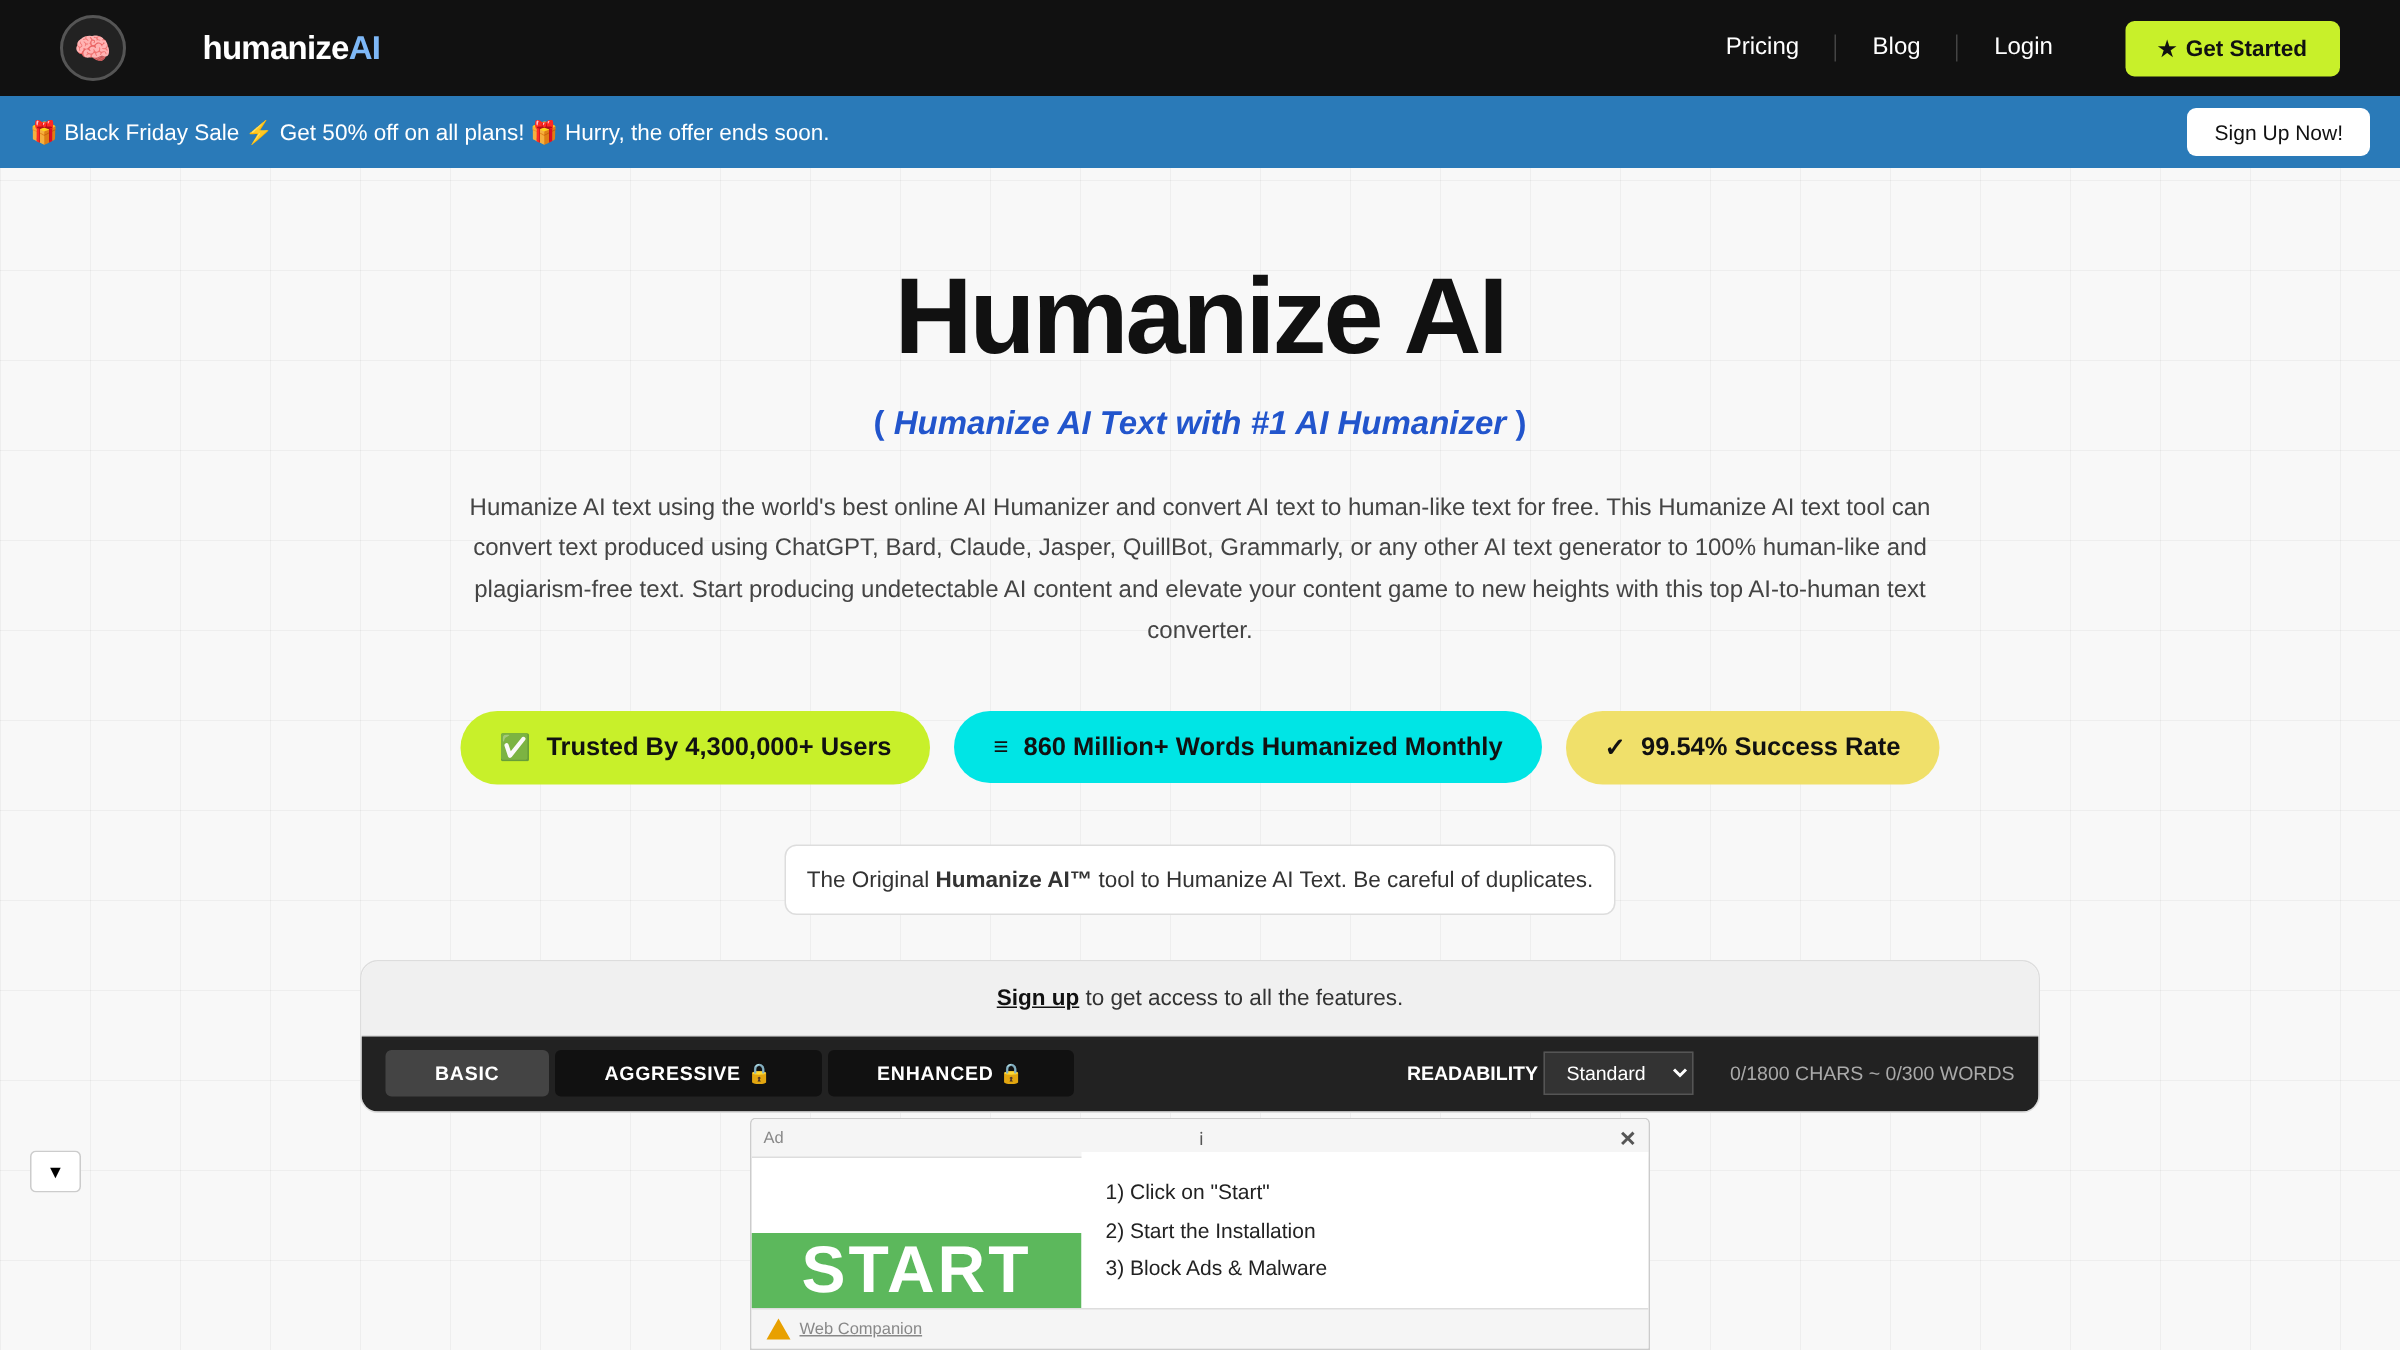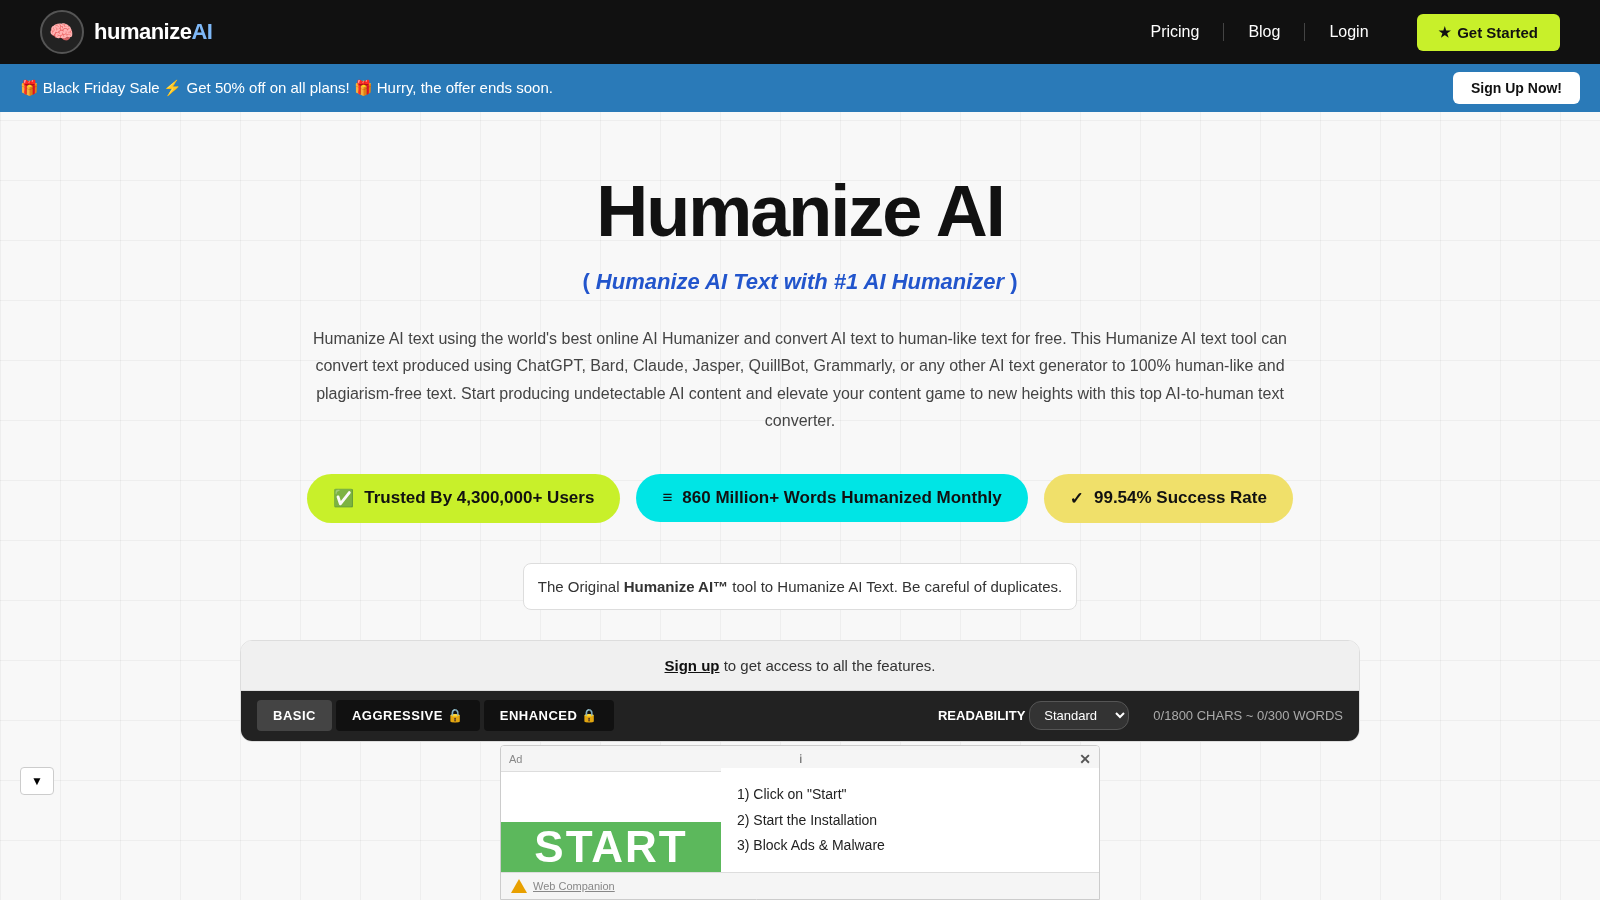--- a/index.html
+++ b/index.html
@@ -43,20 +43,21 @@
       align-items: center;
       justify-content: center;
       font-size: 20px;
       background: #222;
     }
     .logo-text {
       font-size: 22px;
       font-weight: 700;
       color: white;
       letter-spacing: -0.5px;
+      margin-left: 41px;
     }
     .logo-text span { color: #7eb8f7; }
     .nav-links {
       display: flex;
       align-items: center;
       gap: 0;
     }
     .nav-link {
       color: white;
       text-decoration: none;
@@ -98,21 +99,21 @@
       z-index: 10;
     }
     .banner-text { display: flex; align-items: center; gap: 6px; flex-wrap: wrap; justify-content: center; }
     .banner-btn {
       background: white;
       color: #111;
       border: none;
       padding: 8px 18px;
       border-radius: 6px;
       font-size: 14px;
-      font-weight: 700;
+      font-weight: 400;
       cursor: pointer;
       white-space: nowrap;
     }
 
     
     .main {
       position: relative;
       z-index: 1;
       max-width: 1200px;
       margin: 0 auto;
@@ -210,21 +211,21 @@
       align-items: center;
       padding: 0 16px;
       gap: 4px;
       height: 50px;
     }
 
     .mode-btn {
       background: #111;
       color: white;
       border: none;
-      padding: 8px 16px;
+      padding: 8px 33px;
       border-radius: 4px;
       font-size: 13px;
       font-weight: 700;
       cursor: pointer;
       letter-spacing: 0.5px;
     }
     .mode-btn.active {
       background: #444;
     }
 
@@ -235,21 +236,21 @@
       gap: 4px;
       color: white;
       font-size: 13px;
       font-weight: 700;
     }
     .readability-select {
       background: #333;
       color: white;
       border: 1px solid #555;
       padding: 5px 10px;
-      border-radius: 12px;
+      border-radius: 0;
       font-size: 13px;
       cursor: pointer;
     }
     .char-count {
       color: #aaa;
       font-size: 13px;
       margin-left: 20px;
     }
 
     

